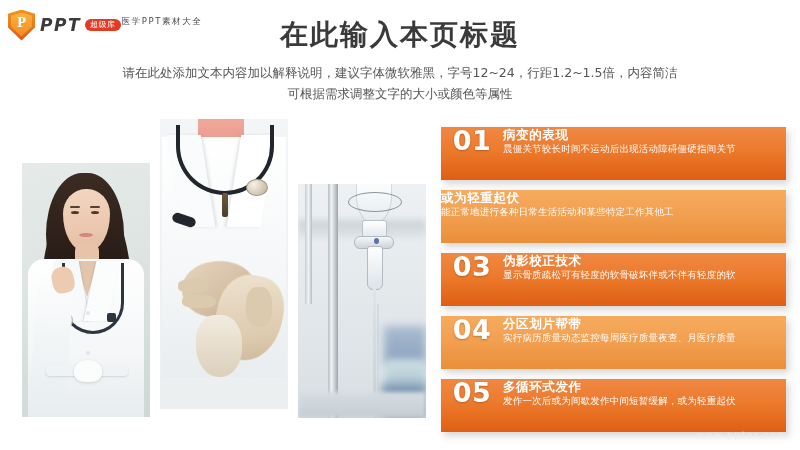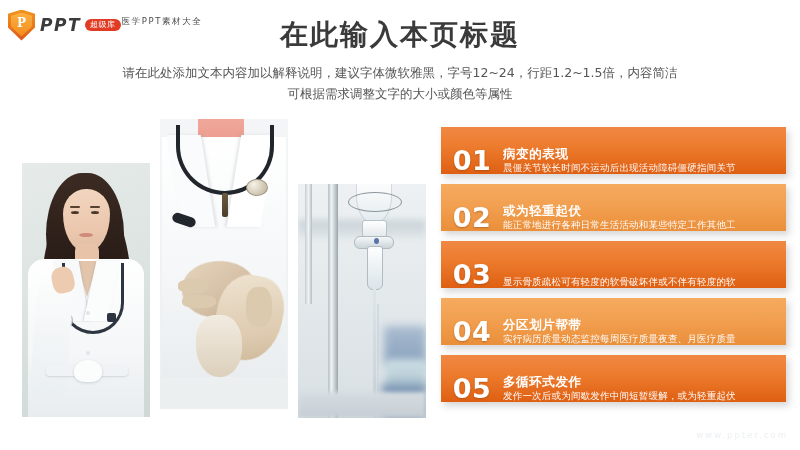--- a/index.html
+++ b/index.html
@@ -398,24 +398,24 @@
 
   
   .list {
     position: absolute;
     left: 441px;
     top: 127px;
     width: 345px;
   }
   .bar {
     position: relative;
-    height: 47px;
+    height: 53px;
     margin-bottom: 10px;
     display: flex;
-    align-items: flex-end;
+    align-items: flex-start;
     box-shadow: 3px 4px 7px rgba(120,120,125,0.30);
   }
   .bar.dark {
     background: linear-gradient(180deg, #f08843 0%, #ec7a2c 45%, #df5f12 100%);
   }
   .bar.light {
     background: linear-gradient(180deg, #f6ab5e 0%, #f2a051 45%, #ea8f3a 100%);
   }
   .bar-num {
     flex: 0 0 auto;
@@ -565,30 +565,30 @@
 
   <div class="bar dark">
     <div class="bar-num">01</div>
     <div class="bar-texts">
       <div class="bar-title">病变的表现</div>
       <div class="bar-desc">晨僵关节较长时间不运动后出现活动障碍僵硬指间关节</div>
     </div>
   </div>
 
   <div class="bar light">
-    <div class="bar-num">02</div>
     <div class="bar-texts">
       <div class="bar-title">或为轻重起伏</div>
       <div class="bar-desc">能正常地进行各种日常生活活动和某些特定工作其他工</div>
     </div>
   </div>
 
   <div class="bar dark">
     <div class="bar-num">03</div>
     <div class="bar-texts">
+      <div class="bar-title">伪影校正技术</div>
       <div class="bar-desc">显示骨质疏松可有轻度的软骨破坏伴或不伴有轻度的软</div>
     </div>
   </div>
 
   <div class="bar light">
     <div class="bar-num">04</div>
     <div class="bar-texts">
       <div class="bar-title">分区划片帮带</div>
       <div class="bar-desc">实行病历质量动态监控每周医疗质量夜查、月医疗质量</div>
     </div>

